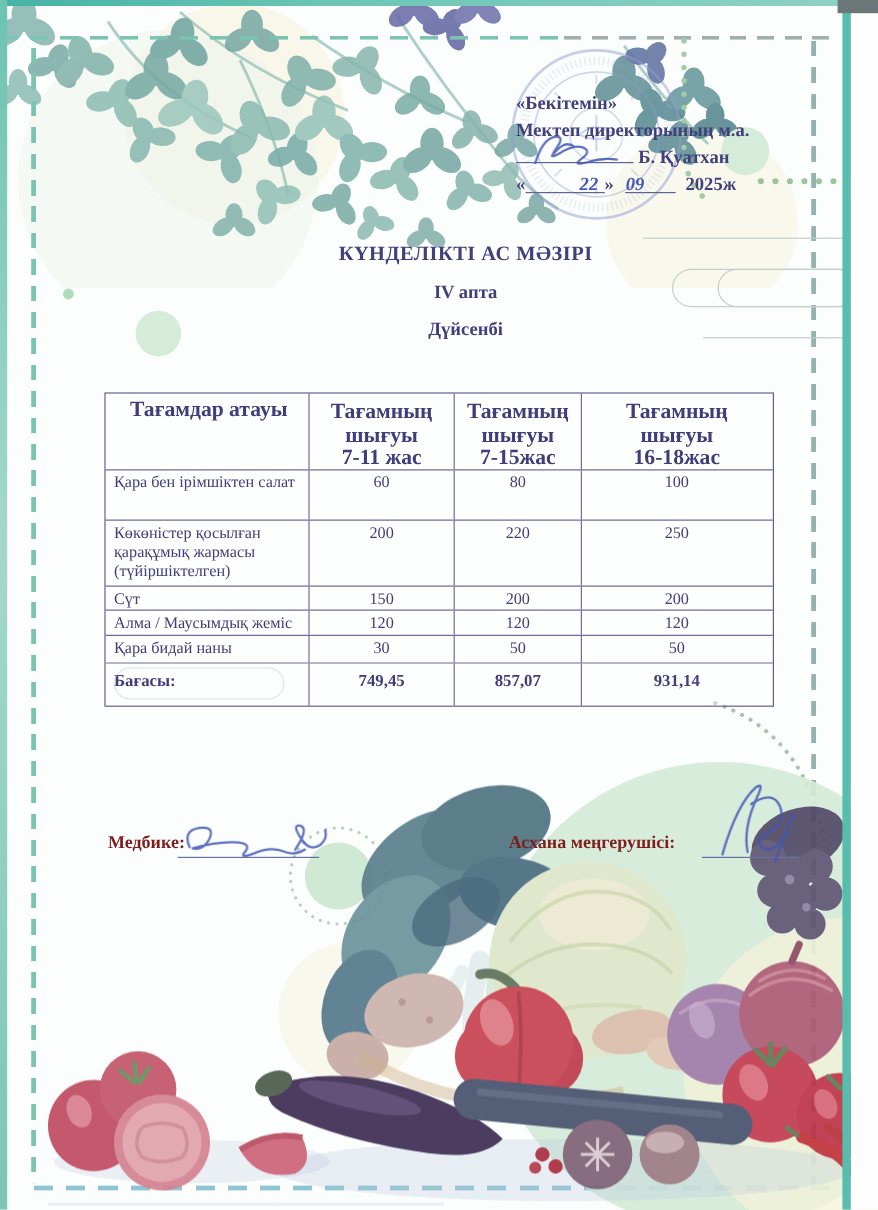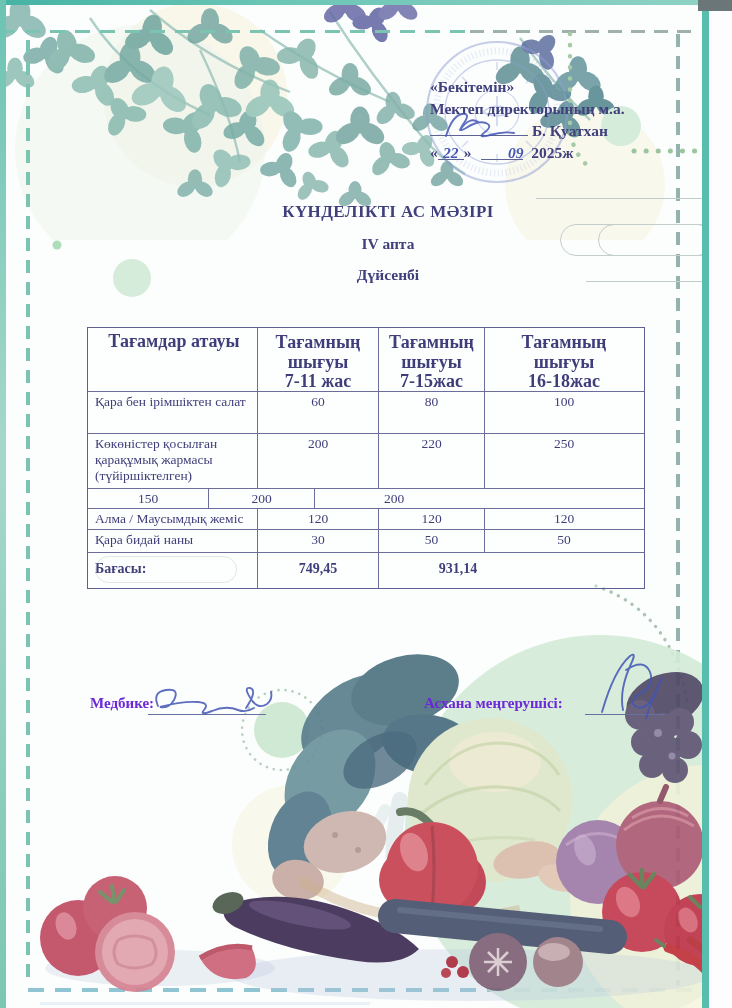--- a/index.html
+++ b/index.html
@@ -25,21 +25,21 @@
   .c1{width:170px;text-align:left;padding-left:7px;}
   .c2{width:121px;text-align:center;}
   .c3{width:106px;text-align:center;}
   .c4{width:158px;text-align:center;}
   .th{font-weight:bold;font-size:18px;}
   .hline{line-height:19.5px;}
   .headrow .c1{padding-top:9px;text-align:center;}
   .headrow .td{padding-top:5px;}
   .totalrow .td{font-weight:bold;padding-top:8px;font-size:14px;}
   
-  .siglabel{font-size:15px;font-weight:bold;color:#6d28d9;z-index:5;}
+  .siglabel{font-size:15px;font-weight:bold;color:#7f1d1d;z-index:5;}
   .uline{border-top:1.5px solid #66719f;z-index:5;}
   
   .dashV{width:3.5px;z-index:2;}
   .dashH{height:3.2px;z-index:2;}
   .thinline{height:1.2px;background:#c1cccb;z-index:2;}
   .pill{border:1.2px solid #c3cecd;border-radius:16px;background:transparent;z-index:2;}
   .edge{z-index:7;}
 </style>
 </head>
 <body>
@@ -258,22 +258,22 @@
   </svg>
 
   <div class="abs print approval">
     <div>«Бекітемін»</div>
     <div>Мектеп директорының м.а.</div>
     <div>
       <span class="sigline" style="width:98px;"></span>
       <span>Б. Қуатхан</span>
     </div>
     <div>
-      <span>«</span><span class="sigline ink" style="width:26px;text-align:center;height:17px;">22</span><span>»</span>
-      <span class="sigline ink" style="width:42px;text-align:right;height:17px;margin-left:6px;">09</span>
+      <span>«</span><span class="sigline ink" style="width:26px;text-align:center;height:17px;padding-left:40px;">22</span><span>»</span>
+      <span class="sigline ink" style="width:42px;text-align:left;height:17px;margin-left:6px;">09</span>
       <span style="margin-left:4px;">2025ж</span>
     </div>
   </div>
 
   <div class="abs print titleblock">
     <div class="t-main">КҮНДЕЛІКТІ АС МӘЗІРІ</div>
     <div class="t-sub">IV апта</div>
     <div class="t-sub">Дүйсенбі</div>
   </div>
 
@@ -302,39 +302,41 @@
       <div class="td c3">80</div>
       <div class="td c4">100</div>
     </div>
     <div class="tr" style="height:55px">
       <div class="td c1">Көкөністер қосылған қарақұмық жармасы (түйіршіктелген)</div>
       <div class="td c2">200</div>
       <div class="td c3">220</div>
       <div class="td c4">250</div>
     </div>
     <div class="tr" style="height:20px">
+      <div class="td c1">Сүт</div>
       <div class="td c2">150</div>
       <div class="td c3">200</div>
       <div class="td c4">200</div>
     </div>
     <div class="tr" style="height:21px">
       <div class="td c1">Алма / Маусымдық жеміс</div>
       <div class="td c2">120</div>
       <div class="td c3">120</div>
       <div class="td c4">120</div>
     </div>
     <div class="tr" style="height:23px">
       <div class="td c1">Қара бидай наны</div>
       <div class="td c2">30</div>
       <div class="td c3">50</div>
       <div class="td c4">50</div>
     </div>
     <div class="tr totalrow" style="height:35px">
       <div class="td c1">Бағасы:</div>
       <div class="td c2">749,45</div>
+      <div class="td c3">857,07</div>
       <div class="td c4">931,14</div>
     </div>
   </div>
 
   <div class="abs siglabel" style="left:90px;top:695px;">Медбике:</div>
   <div class="abs uline" style="left:148px;top:714px;width:118px;"></div>
   <div class="abs siglabel" style="left:424px;top:695px;">Асхана меңгерушісі:</div>
   <div class="abs uline" style="left:585px;top:714px;width:80px;"></div>
 
   <svg class="abs" style="left:0;top:0;z-index:6" width="732" height="1008" viewBox="0 0 732 1008">

